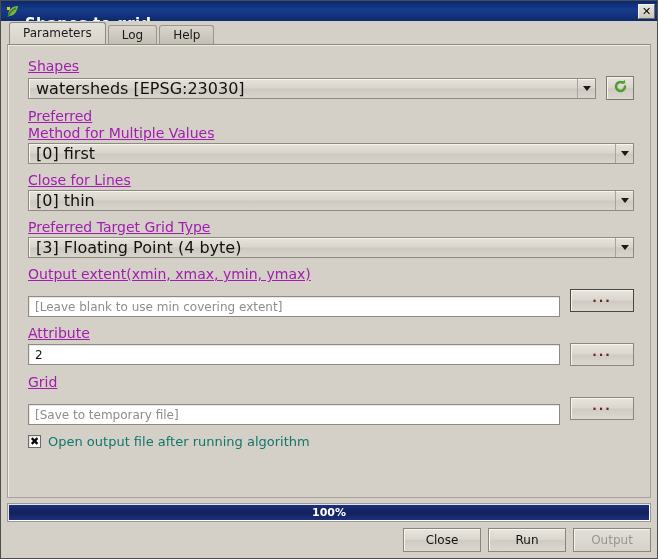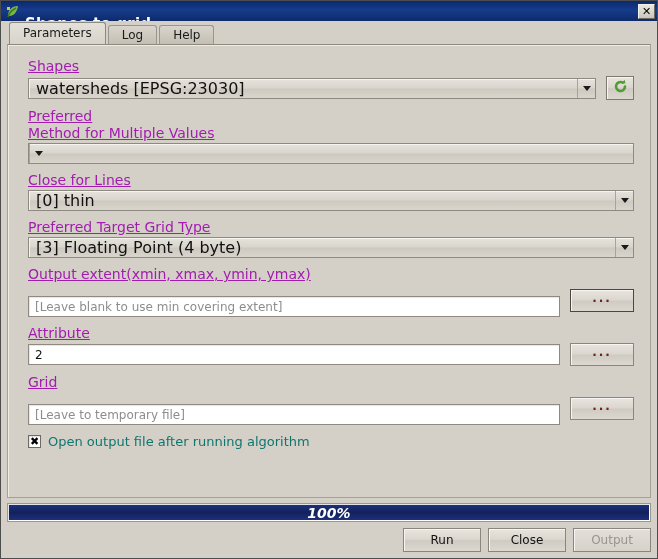--- a/index.html
+++ b/index.html
@@ -281,23 +281,22 @@
     background: linear-gradient(to bottom, #1b2f7c 0%, #13215c 50%, #1b2f7c 100%);
     width: 100%;
   }
   .progress-text {
     position: absolute;
     left: 0; right: 0; top: 0; bottom: 0;
     display: flex;
     align-items: center;
     justify-content: center;
     color: #ffffff;
-    font-size: 14px;
+    font-size: 11px;
     font-weight: bold;
-    font-style: italic;
   }
   .buttonrow {
     display: flex;
     justify-content: flex-end;
     margin-top: 6px;
   }
   .btn.action {
     width: 78px;
     height: 24px;
     margin-left: 7px;
@@ -350,20 +349,21 @@
             </svg>
           </span>
         </div>
       </div>
 
       <div class="field-label">Preferred</div>
 
       <div class="field-label">Method for Multiple Values</div>
       <div class="field-row">
         <div class="combo">
+          <span class="val">[0] first</span>
           <span class="arrow-box">
               <i class="caret"></i>
             </span>
         </div>
       </div>
 
       <div class="field-label">Close for Lines</div>
       <div class="field-row">
         <div class="combo">
           <span class="val">[0] thin</span>
@@ -390,37 +390,37 @@
       </div>
 
       <div class="field-label">Attribute</div>
       <div class="field-row">
         <div class="textinput">2</div>
         <div class="btn dots">...</div>
       </div>
 
       <div class="field-label">Grid</div>
       <div class="field-row">
-        <div class="textinput placeholder">[Leave to temporary file]</div>
+        <div class="textinput placeholder">[Save to temporary file]</div>
         <div class="btn dots">...</div>
       </div>
 
       <div class="checkline">
         <div class="checkbox">✖</div>
         <span class="checklabel">Open output file after running algorithm</span>
       </div>
 
     </div>
   </div>
 
   <div class="bottom">
     <div class="progress-outer">
       <div class="progress-fill"></div>
       <div class="progress-text">100%</div>
     </div>
     <div class="buttonrow">
+      <div class="btn action">Close</div>
       <div class="btn action">Run</div>
-      <div class="btn action">Close</div>
       <div class="btn action disabled">Output</div>
     </div>
   </div>
 
 </div>
 
 </body></html>

